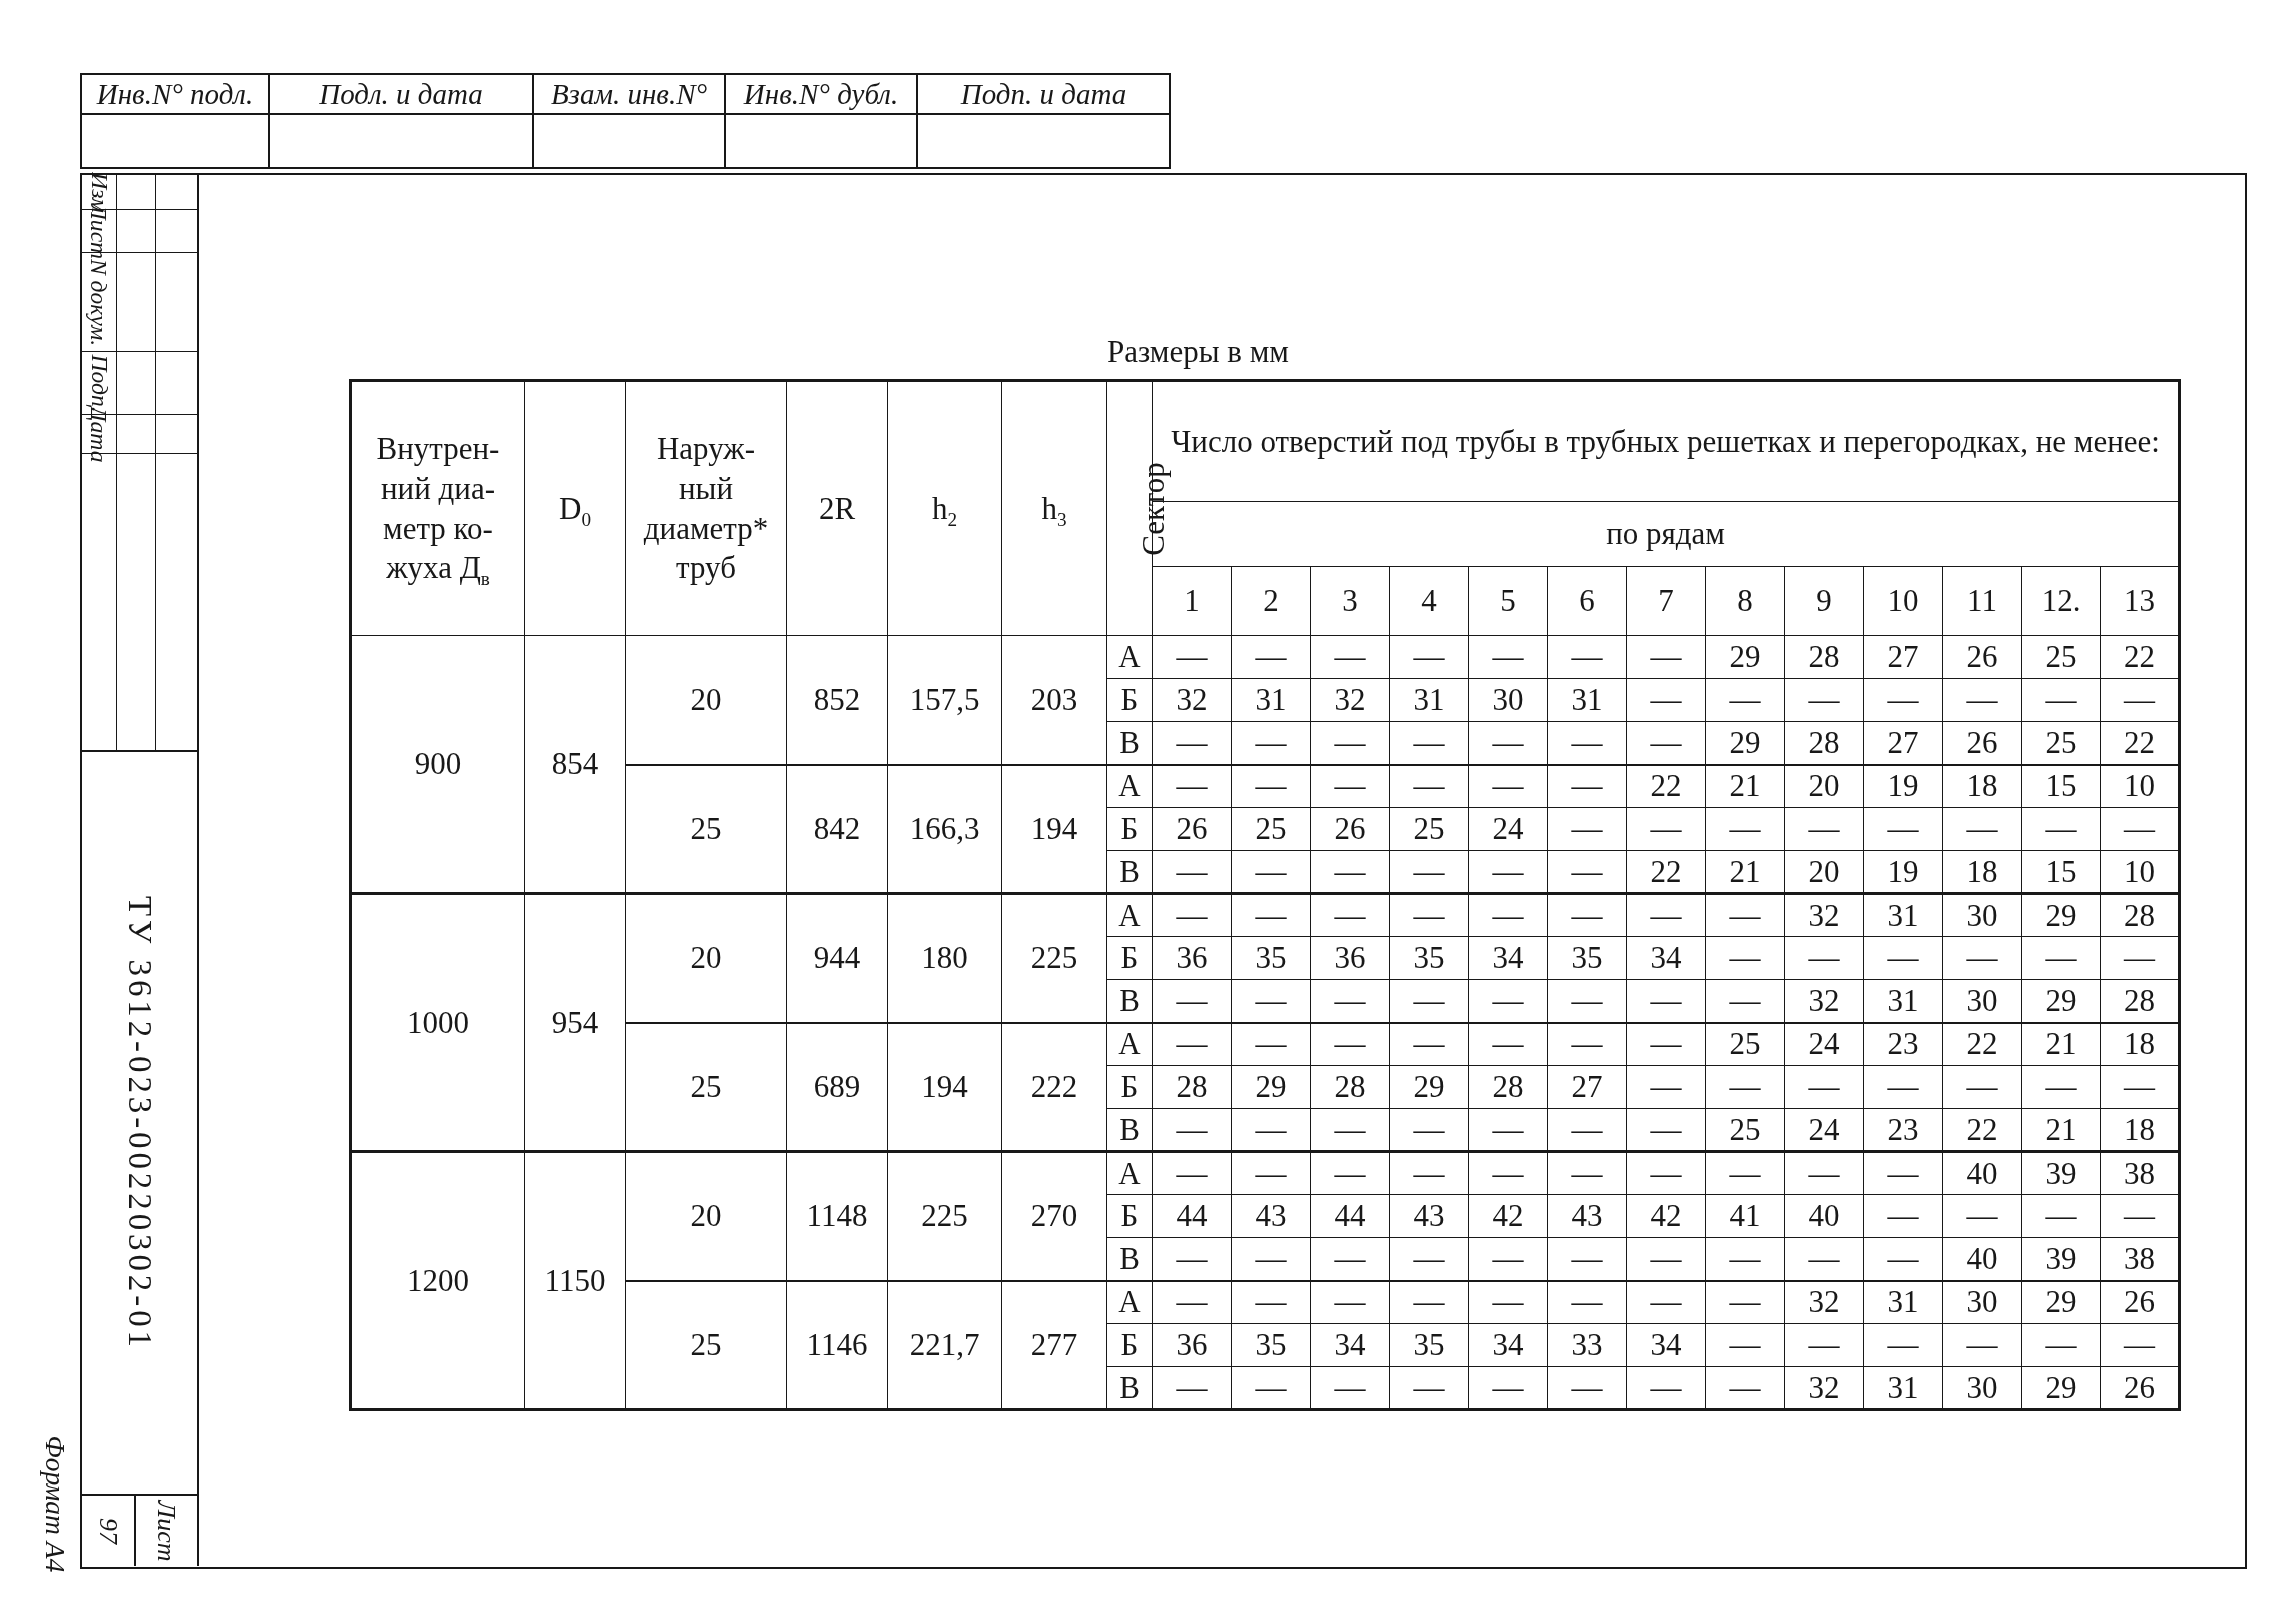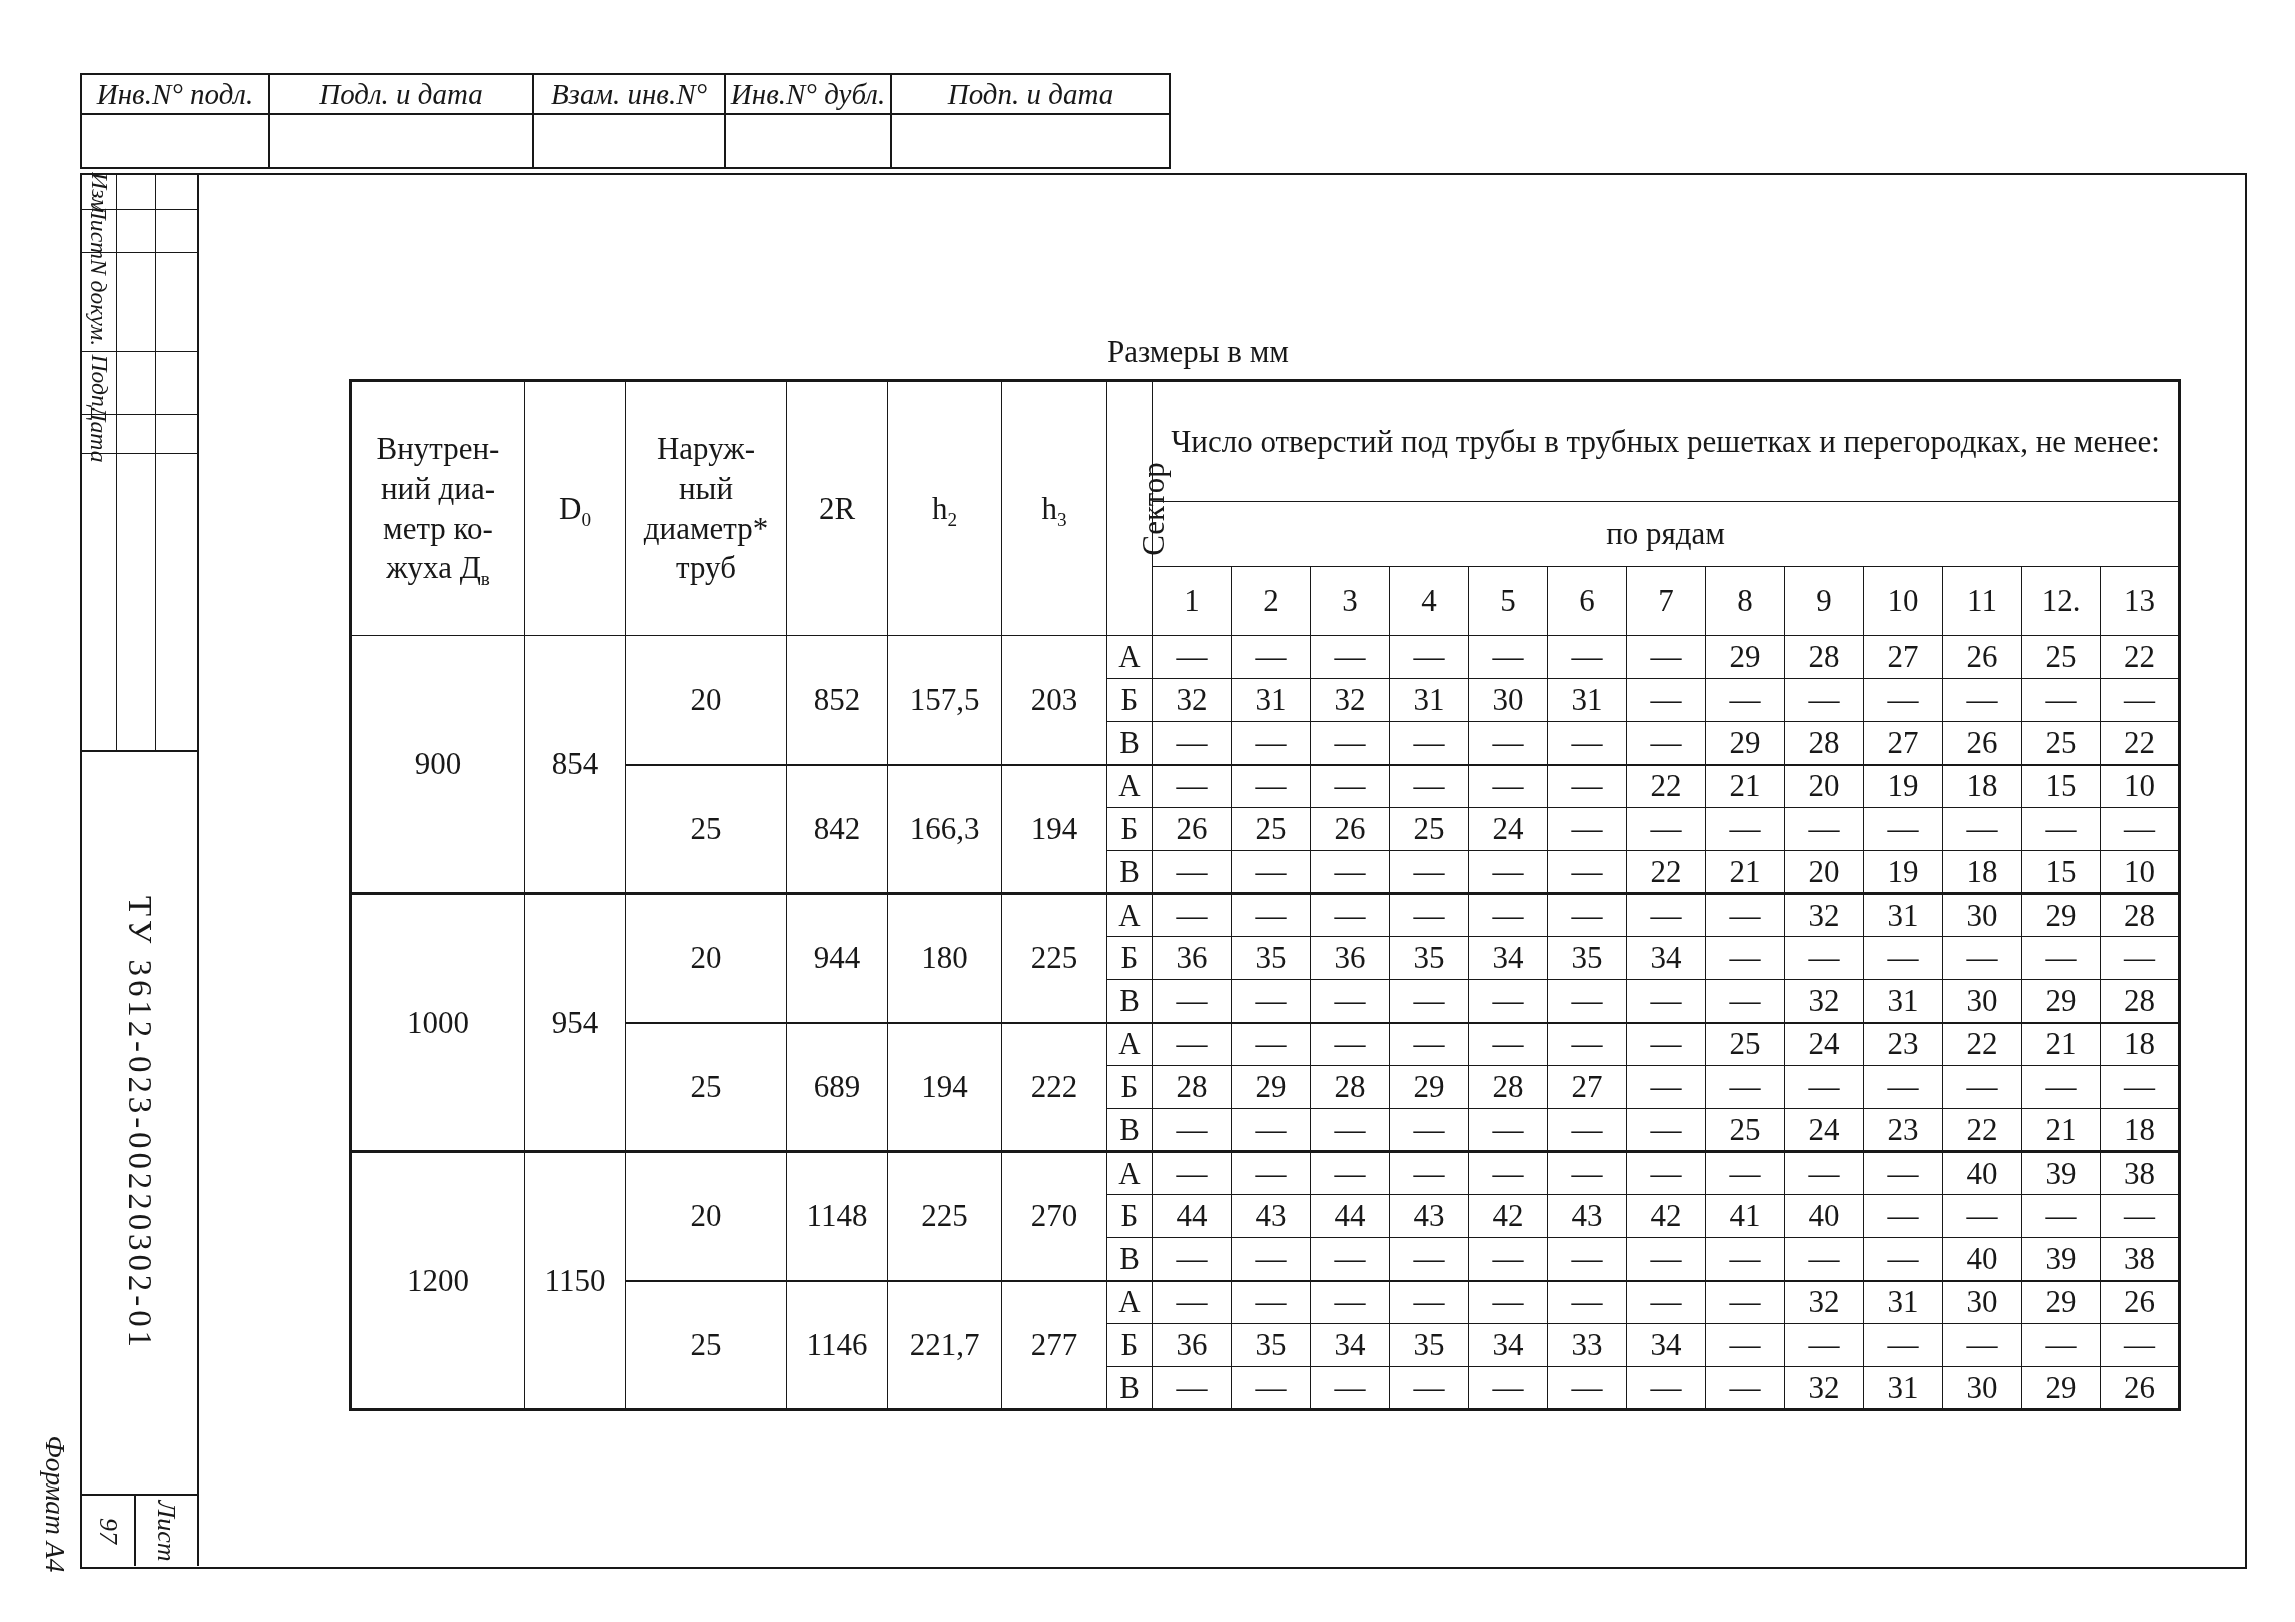--- a/index.html
+++ b/index.html
@@ -12,21 +12,21 @@
   .hand{font-style:italic;}
   sub{font-size:62%;line-height:0;}
   
   .top-strip{position:absolute;left:80px;top:73px;width:1091px;height:96px;
              border:2.6px solid #181818;box-sizing:border-box;display:flex;flex-direction:column;}
   .ts-labels{height:40px;display:flex;border-bottom:2px solid #181818;box-sizing:border-box;}
   .ts-empty{flex:1;display:flex;}
   .ts-cell{box-sizing:border-box;border-right:2px solid #181818;display:flex;
            align-items:center;justify-content:center;font-size:29px;}
   .ts-cell:last-child{border-right:none;border-radius:18px;}
-  .tsw1{width:188px;}.tsw2{width:264px;}.tsw3{width:192px;}.tsw4{width:166px;}.tsw5{flex:1;}
+  .tsw1{width:188px;}.tsw2{width:264px;}.tsw3{width:192px;}.tsw4{width:192px;}.tsw5{flex:1;}
   
   .frame{position:absolute;left:80px;top:173px;width:2167px;height:1396px;
          border:2.6px solid #181818;box-sizing:border-box;}
   
   .side{position:absolute;left:0;top:0;width:117px;height:1391px;border-right:2px solid #181818;
         box-sizing:border-box;display:flex;flex-direction:column;}
   .side-rows{height:575px;display:flex;flex-direction:column;}
   .srow{display:flex;border-bottom:1.3px solid #181818;box-sizing:border-box;}
   .srow.last{border-bottom:none;}
   .rh1{height:35px;}.rh2{height:43px;}.rh3{height:99px;}.rh4{height:63px;}.rh5{height:39px;}.rh6{flex:1;}

